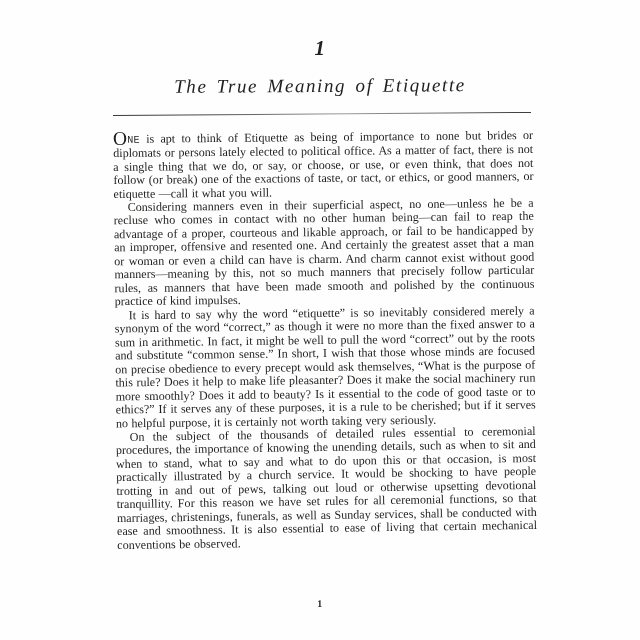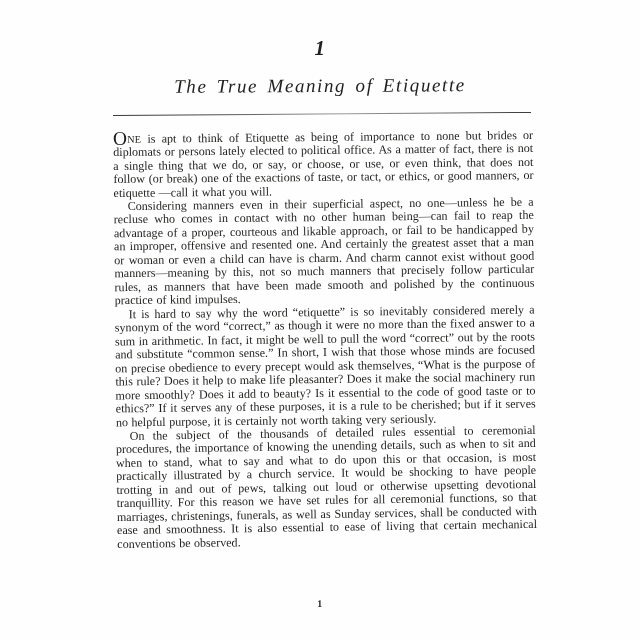--- a/index.html
+++ b/index.html
@@ -99,20 +99,21 @@
   
   .dropcap {
     font-size: 19.5px;
     line-height: 12px;
     vertical-align: -2px;
     letter-spacing: 0px;
   }
   .smallcaps {
     font-size: 10.2px;
     letter-spacing: 0.3px;
+    font-family: Liberation Mono, monospace;
   }
 
   
   .para.p1 { transform: rotate(0deg); }
   .para.p2 { transform: rotate(-0.06deg); }
   .para.p3 { transform: rotate(-0.12deg); }
   .para.p5 { transform: rotate(-0.3deg); }
 
   
   .folio {

